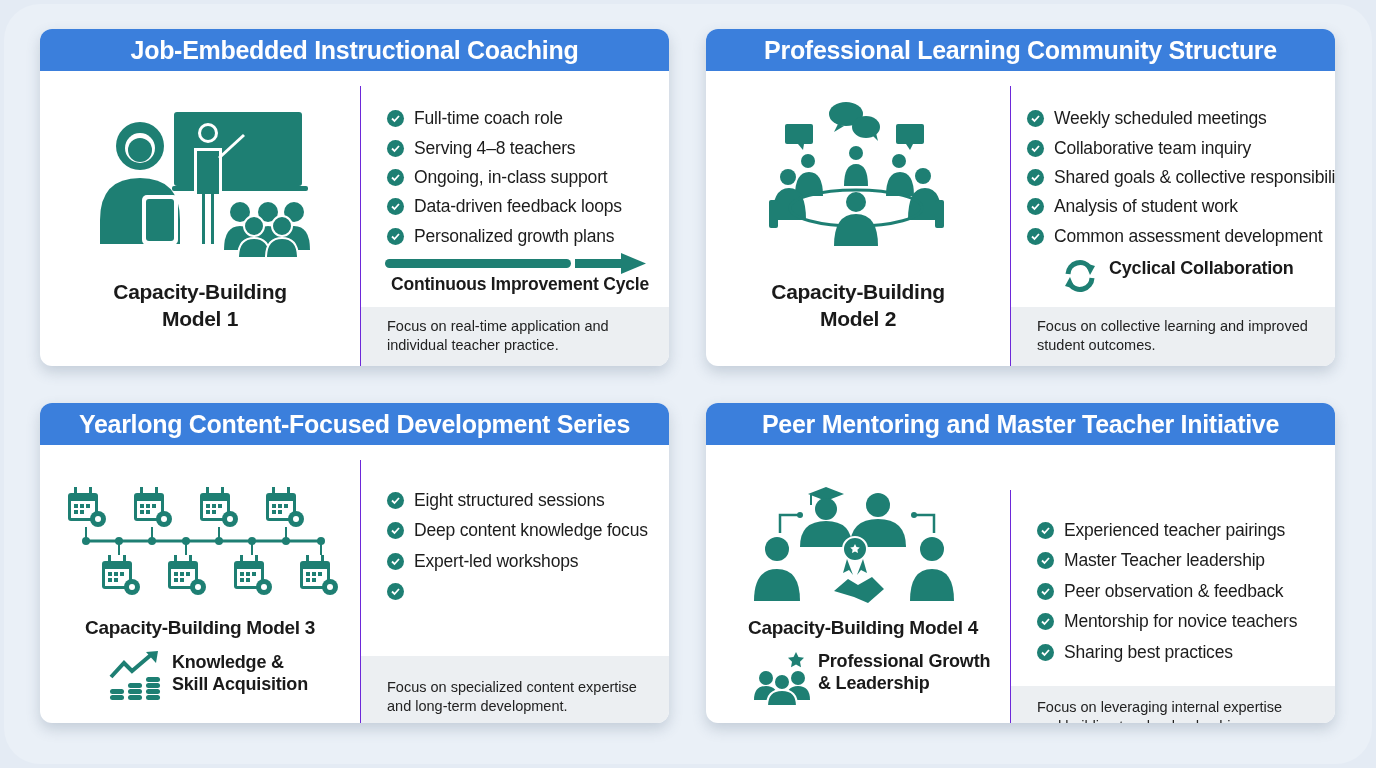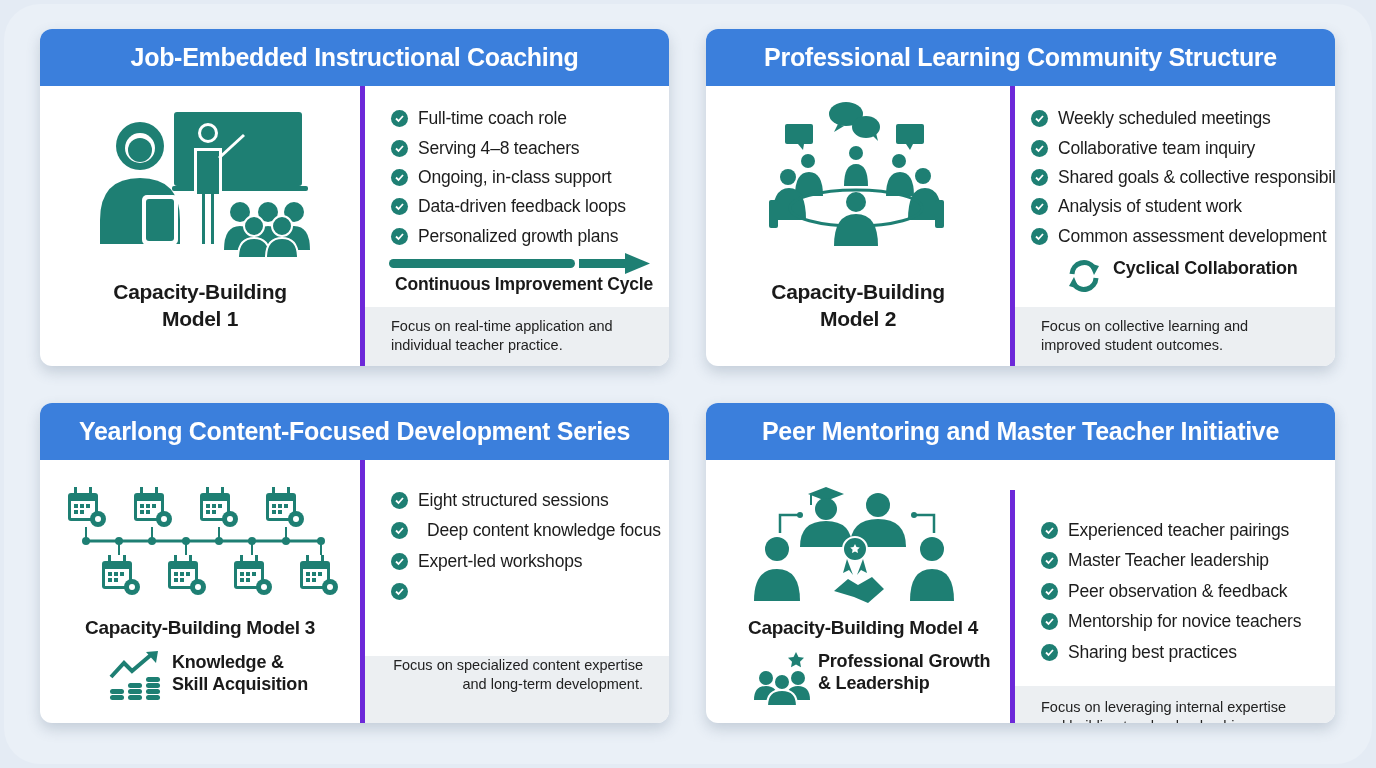--- a/index.html
+++ b/index.html
@@ -11,29 +11,29 @@
   }
   .outer {
     position: absolute; left: 4px; top: 4px; width: 1368px; height: 760px;
     background: #eaf0f7; border-radius: 36px;
   }
   .card {
     position: absolute; background: #ffffff; border-radius: 12px; overflow: hidden;
     box-shadow: 0 6px 14px rgba(60,80,110,0.22);
   }
   .card-header {
-    position: absolute; left: 0; top: 0; right: 0; height: 57px;
+    position: absolute; left: 0; top: 0; right: 0; height: 42px;
     background: #3b7fdc; color: #ffffff; font-weight: bold; font-size: 25px;
     display: flex; align-items: center; justify-content: center;
     letter-spacing: -0.3px;
   }
   .left-pane { position: absolute; left: 0; top: 57px; width: 320px; bottom: 0; }
   .right-pane {
     position: absolute; left: 320px; top: 57px; right: 0; bottom: 0;
-    border-left: 5px solid #6d28d9;
+    border-left: 1px solid #6d28d9;
   }
   .illus { position: absolute; }
   .model-label {
     position: absolute; left: 0; width: 320px; text-align: center;
     font-weight: bold; color: #1a1a1a; font-size: 21px; line-height: 27px;
     letter-spacing: -0.3px;
   }
   .bullets { position: absolute; left: 26px; top: 18px; list-style: none; }
   .bullets li {
     display: flex; align-items: center; height: 29.4px; font-size: 17.5px; color: #1c1c1c;
@@ -309,21 +309,21 @@
   <div class="right-pane">
     <ul class="bullets" style="top:25px;">
       <li style="height:30.5px;">
           <span class="check">
             <svg width="11" height="11" viewBox="0 0 11 11">
               <path d="M2 5.5 l2.5 2.5 l4.5 -5" stroke="#fff" stroke-width="1.8" fill="none"></path>
             </svg>
           </span>
           <span>Eight structured sessions</span>
         </li>
-      <li style="height:30.5px;gap:9px;">
+      <li style="height:30.5px;">
           <span class="check">
             <svg width="11" height="11" viewBox="0 0 11 11">
               <path d="M2 5.5 l2.5 2.5 l4.5 -5" stroke="#fff" stroke-width="1.8" fill="none"></path>
             </svg>
           </span>
           <span>Deep content knowledge focus</span>
         </li>
       <li style="height:30.5px;">
           <span class="check">
             <svg width="11" height="11" viewBox="0 0 11 11">
@@ -333,21 +333,21 @@
           <span>Expert-led workshops</span>
         </li>
       <li style="height:30.5px;">
           <span class="check">
             <svg width="11" height="11" viewBox="0 0 11 11">
               <path d="M2 5.5 l2.5 2.5 l4.5 -5" stroke="#fff" stroke-width="1.8" fill="none"></path>
             </svg>
           </span>
         </li>
     </ul>
-    <div class="focus-box" style="top:196px;padding-top:0;text-align:right;">Focus on specialized content expertise and long-term development.</div>
+    <div class="focus-box" style="top:196px;padding-top:22px;">Focus on specialized content expertise and long-term development.</div>
   </div>
 </div>
 
 <div class="card" style="left:706px;top:403px;width:629px;height:320px;">
   <div class="card-header">Peer Mentoring and Master Teacher Initiative</div>
   <div class="left-pane" style="width:304px;">
     <svg class="illus" style="left:46px;top:23px;" width="210" height="125" viewBox="0 0 210 125">
       <g fill="#1e7f73">
         <path d="M56 11 L74 4 L92 11 L74 18z"></path>
           <rect x="58" y="12" width="2" height="10"></rect>

